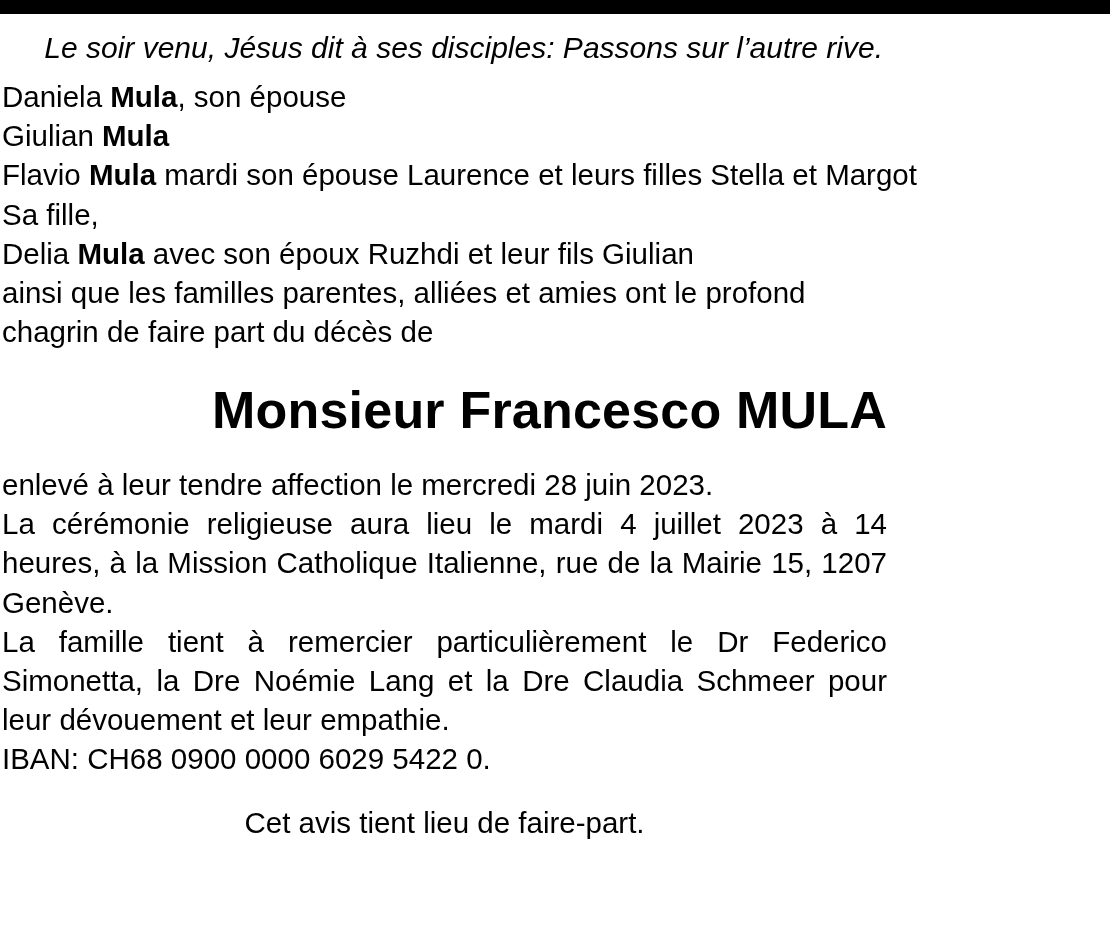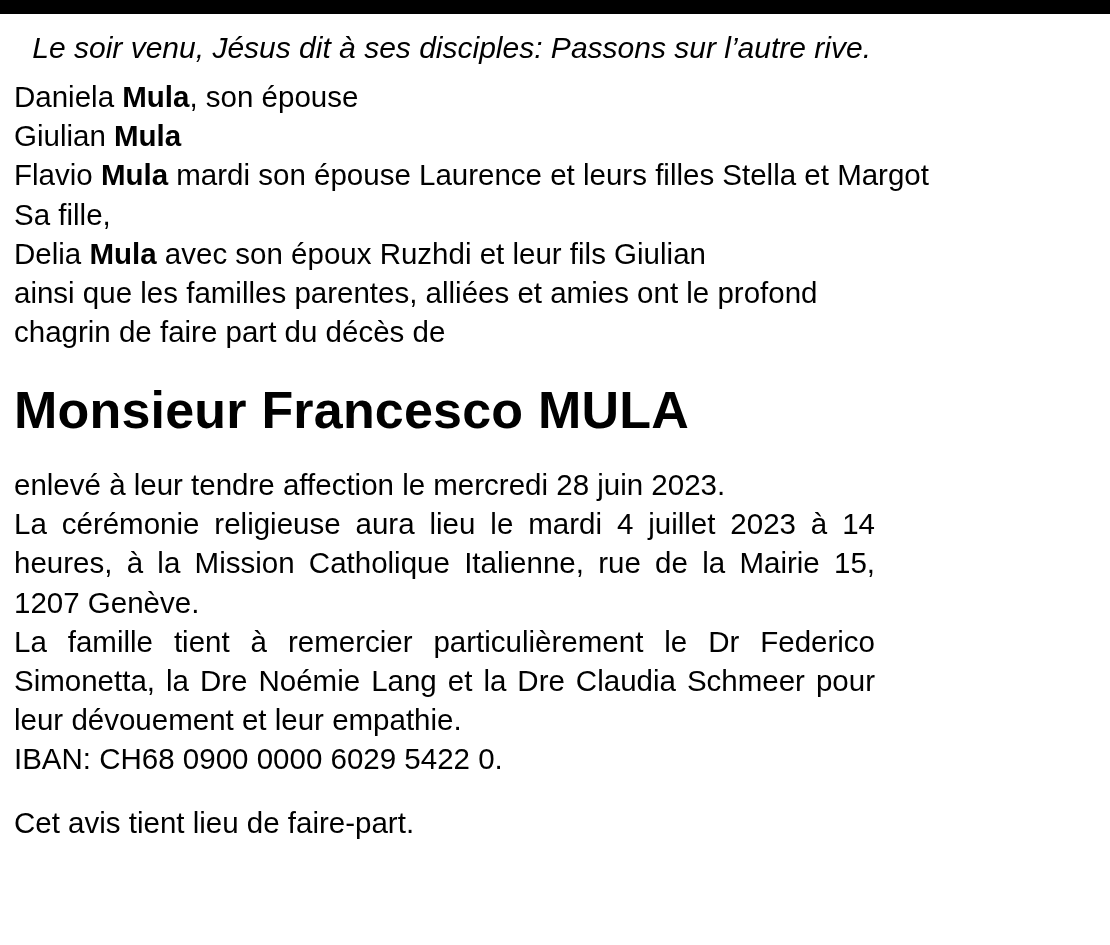--- a/index.html
+++ b/index.html
@@ -27,21 +27,21 @@
     left: 0;
     width: 1110px;
     height: 14px;
     background: #000000;
   }
   .content {
     position: absolute;
     top: 14px;
     left: 0;
     width: 889px;
-    padding: 0 14px;
+    padding: 0 2px;
     box-sizing: border-box;
   }
   .epigraph {
     font-style: italic;
     font-size: 30px;
     line-height: 1.3;
     text-align: right;
     padding: 14px 4px 10px 0;
     white-space: nowrap;
   }
@@ -55,36 +55,37 @@
   }
   .family-line b {
     font-weight: bold;
   }
   .wrap-line {
     white-space: normal;
   }
   .deceased-name {
     font-size: 52px;
     font-weight: bold;
-    text-align: left;
+    text-align: right;
     letter-spacing: 0.2px;
     margin: 30px 0 26px 0;
     line-height: 1.1;
   }
   .body-block {
     font-size: 29.5px;
     line-height: 1.33;
     text-align: left;
   }
   .justified {
     text-align: justify;
     text-align-last: left;
   }
   .closing {
     font-size: 29.5px;
+    text-align: center;
     margin-top: 24px;
     line-height: 1.33;
   }
 </style>
 </head>
 <body>
 
 <div class="notice">
 
   <div class="top-rule"></div>

